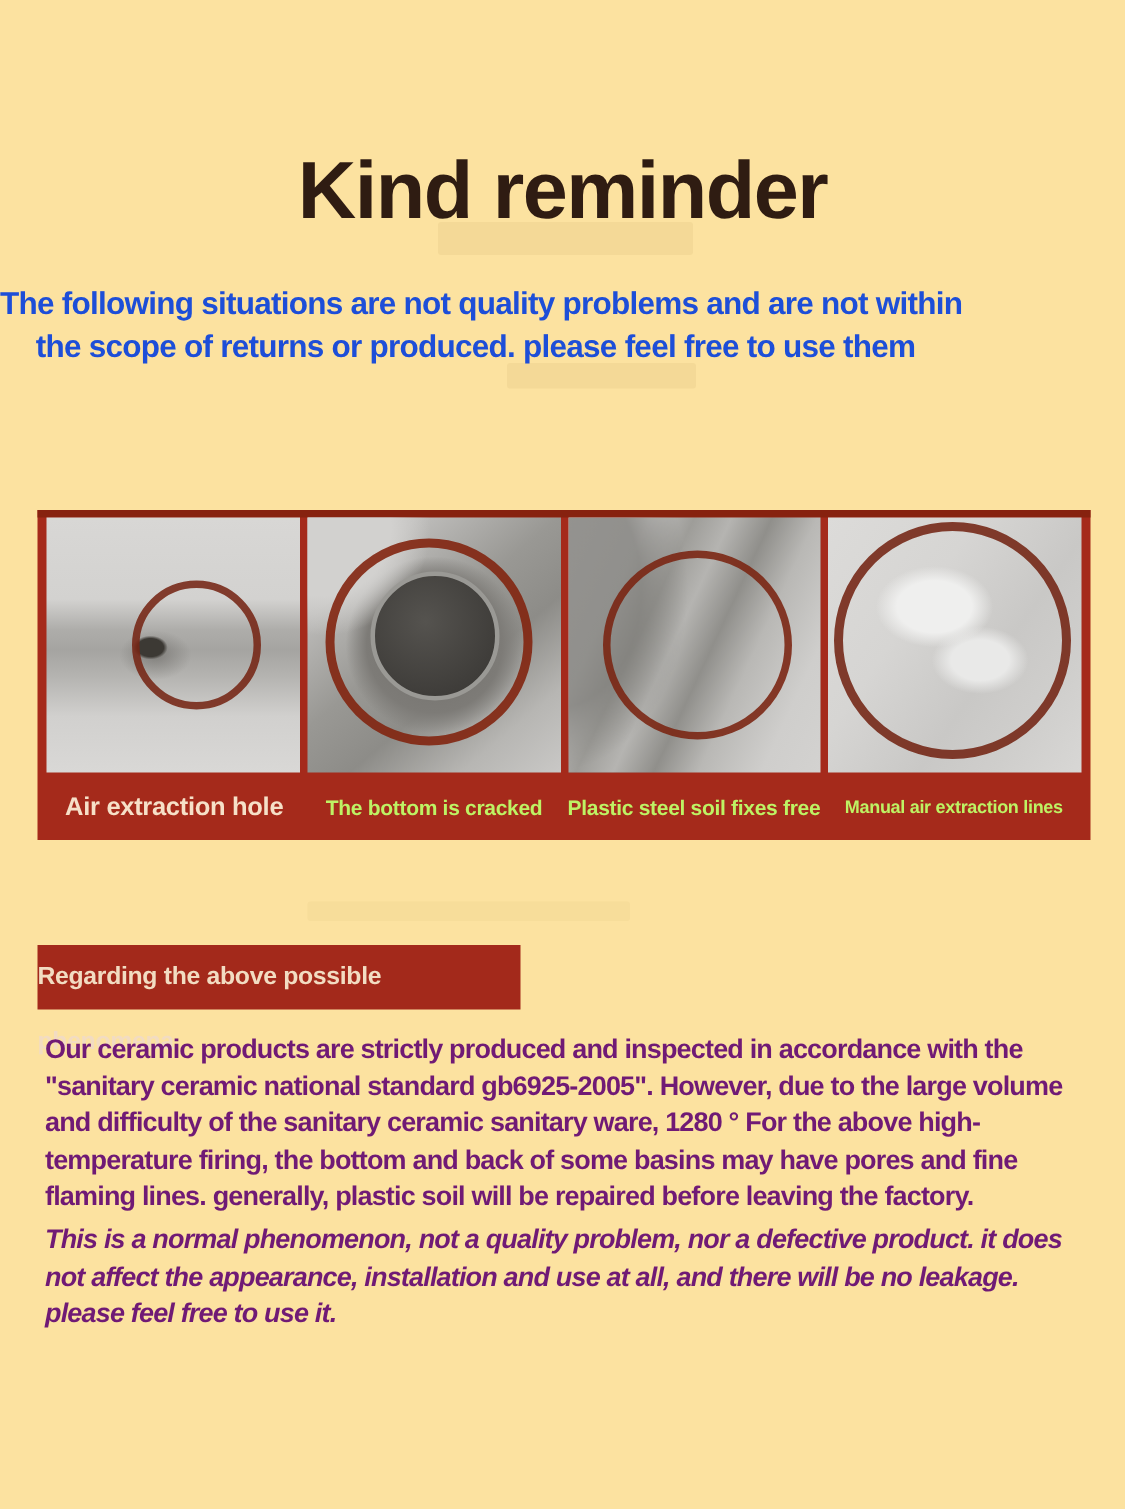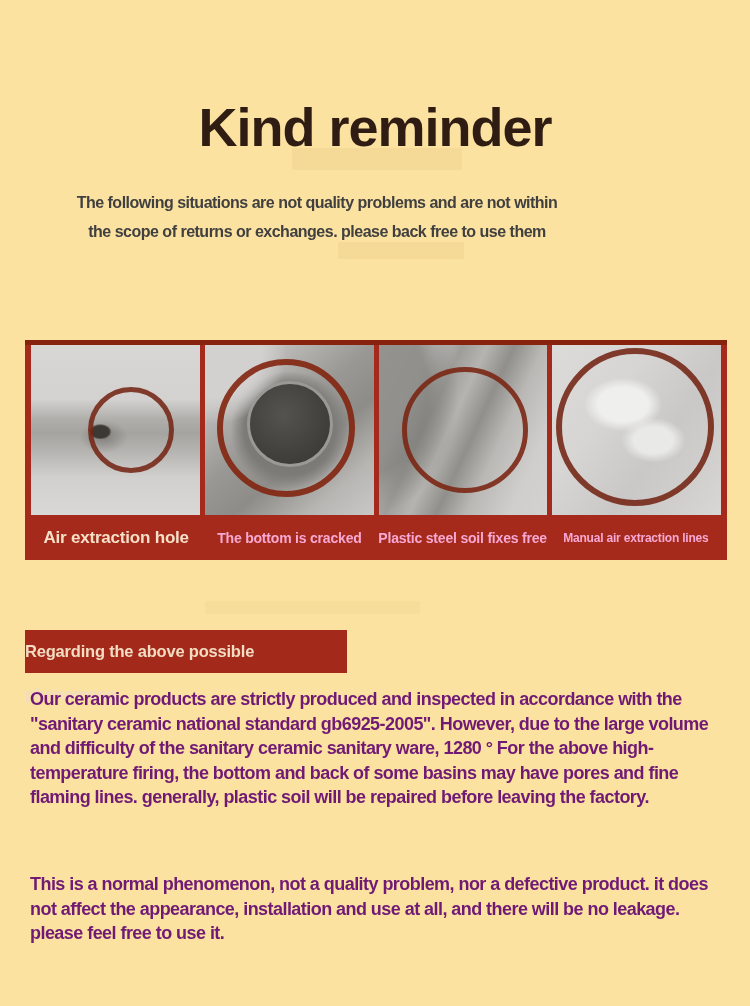--- a/index.html
+++ b/index.html
@@ -22,25 +22,25 @@
     text-align: center;
     font-size: 54px;
     font-weight: 700;
     letter-spacing: -1px;
     color: #2f1c12;
   }
   .subtitle {
     position: absolute;
     top: 188px; left: 0; width: 634px;
     text-align: center;
-    font-size: 16px;
+    font-size: 21px;
     font-weight: 700;
     letter-spacing: -0.5px;
     line-height: 29px;
-    color: #404040;
+    color: #1d4ed8;
   }
   .subtitle .line { display: block; white-space: nowrap; }
 
   .wm { position: absolute; background: rgba(125, 92, 25, 0.06); border-radius: 2px; }
   .wm1 { left: 292px; top: 148px; width: 170px; height: 22px; }
   .wm2 { left: 338px; top: 242px; width: 126px; height: 17px; }
   .wm3 { left: 205px; top: 601px; width: 215px; height: 13px; background: rgba(125, 92, 25, 0.04); }
 
   
   .gallery {
@@ -110,21 +110,21 @@
     display: flex;
     gap: 3px;
     padding: 0 6px;
     height: 45px;
     align-items: center;
   }
   .label {
     flex: 1 1 0;
     text-align: center;
     font-weight: 700;
-    color: #f9a8d4;
+    color: #bef264;
     letter-spacing: -0.2px;
   }
   .l1 { font-size: 17px; color: #f6e0c8; }
   .l2 { font-size: 14px; }
   .l3 { font-size: 14px; }
   .l4 { font-size: 12px; }
 
   
   .banner {
     position: absolute;
@@ -141,36 +141,36 @@
     position: absolute;
     left: 30px;
     width: 694px;
     font-size: 18px;
     font-weight: 700;
     letter-spacing: -0.55px;
     line-height: 24.5px;
     color: #701a75;
   }
   .para1 { top: 687px; }
-  .para2 { top: 872px; }
+  .para2 { top: 814px; font-style: italic; }
 </style>
 </head>
 <body>
 
 <div class="page">
 
   <div class="wm wm1"></div>
   <div class="wm wm2"></div>
   <div class="wm wm3"></div>
 
   <div class="title">Kind reminder</div>
 
   <div class="subtitle">
     <span class="line">The following situations are not quality problems and are not within</span>
-    <span class="line">the scope of returns or exchanges. please back free to use them</span>
+    <span class="line">the scope of returns or produced. please feel free to use them</span>
   </div>
 
   <div class="gallery">
     <div class="photos">
       <div class="photo p1">
         <div class="ring r1"></div>
       </div>
       <div class="photo p2">
         <div class="drain"></div>
         <div class="ring r2"></div>

